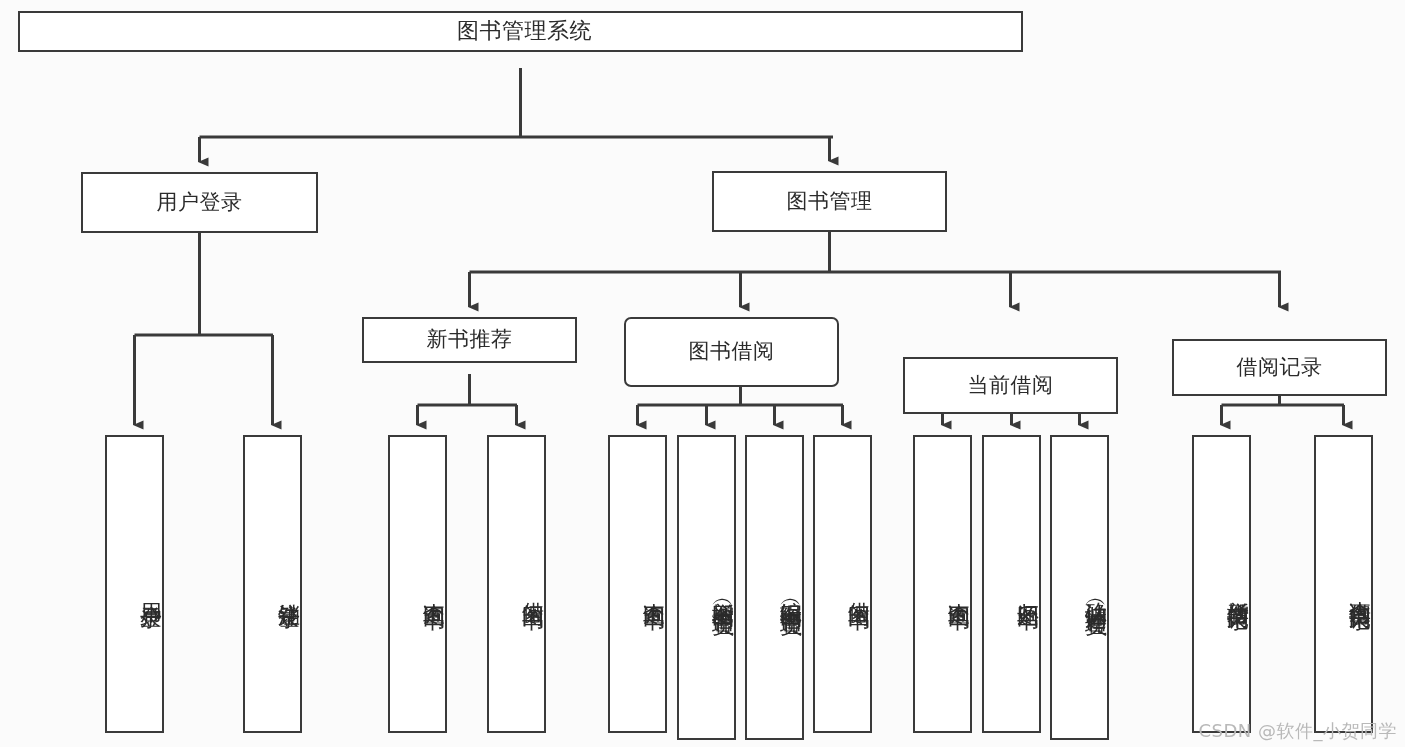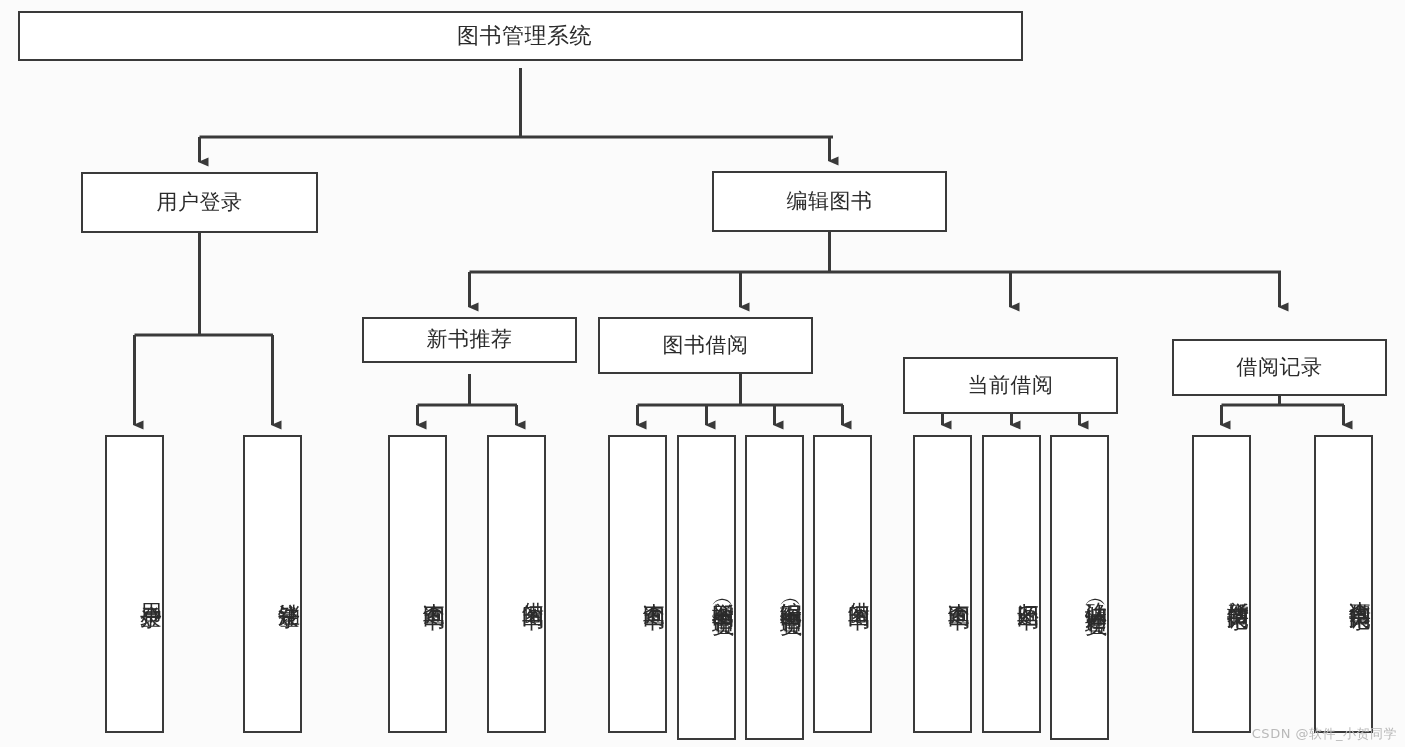--- a/index.html
+++ b/index.html
@@ -54,21 +54,21 @@
   }
   .node.vert .vtext {
     writing-mode: vertical-rl;
     text-orientation: upright;
     display: block;
   }
   .watermark {
     position: absolute;
     right: 8px;
     bottom: 4px;
-    font-size: 13px;
+    font-size: 18px;
     color: #b9b9b9;
     letter-spacing: 0.5px;
     white-space: nowrap;
     user-select: none;
   }
 </style>
 </head>
 <body>
 
 <div id="canvas">
@@ -117,35 +117,35 @@
       <path d="M1079.5,405 L1079.5,425" marker-end="url(#arrowhead)"></path>
 
       <path d="M1279.5,374 L1279.5,405"></path>
       <path d="M1221.5,405 L1344,405"></path>
       <path d="M1221.5,405 L1221.5,425" marker-end="url(#arrowhead)"></path>
       <path d="M1343.5,405 L1343.5,425" marker-end="url(#arrowhead)"></path>
 
     </g>
   </svg>
 
-  <div class="node horiz root" style="left:18px; top:11px; width:1005px; height:50px;padding-left:8px;">
+  <div class="node horiz root" style="left:18px; top:11px; width:1005px; height:41px;padding-left:8px;">
     <span>图书管理系统</span>
   </div>
 
   <div class="node horiz" style="left:81px; top:172px; width:237px; height:61px;">
     <span>用户登录</span>
   </div>
   <div class="node horiz" style="left:712px; top:171px; width:235px; height:61px;">
-    <span>编辑图书</span>
+    <span>图书管理</span>
   </div>
 
   <div class="node horiz" style="left:362px; top:317px; width:215px; height:46px;">
     <span>新书推荐</span>
   </div>
-  <div class="node horiz" style="left:598px; top:317px; width:215px; height:57px;">
+  <div class="node horiz" style="left:624px; top:317px; width:215px; height:70px;border-radius:7px;">
     <span>图书借阅</span>
   </div>
   <div class="node horiz" style="left:903px; top:317px; width:215px; height:57px;margin-top:40px;">
     <span>当前借阅</span>
   </div>
   <div class="node horiz" style="left:1172px; top:317px; width:215px; height:57px;margin-top:22px;">
     <span>借阅记录</span>
   </div>
 
   <div class="node vert" style="left:105px; top:435px; width:59px; height:298px;">

